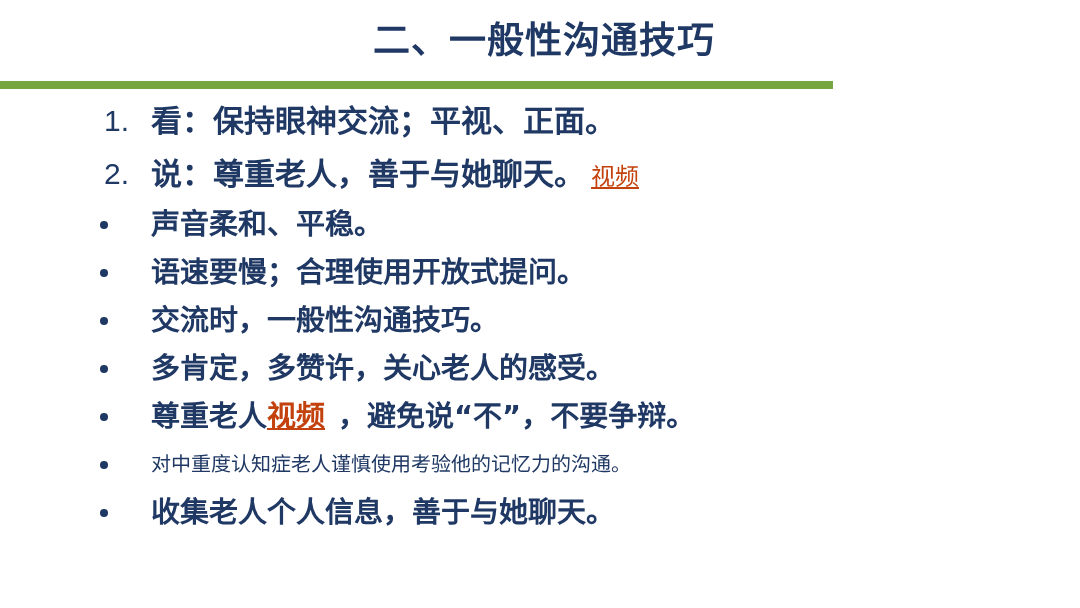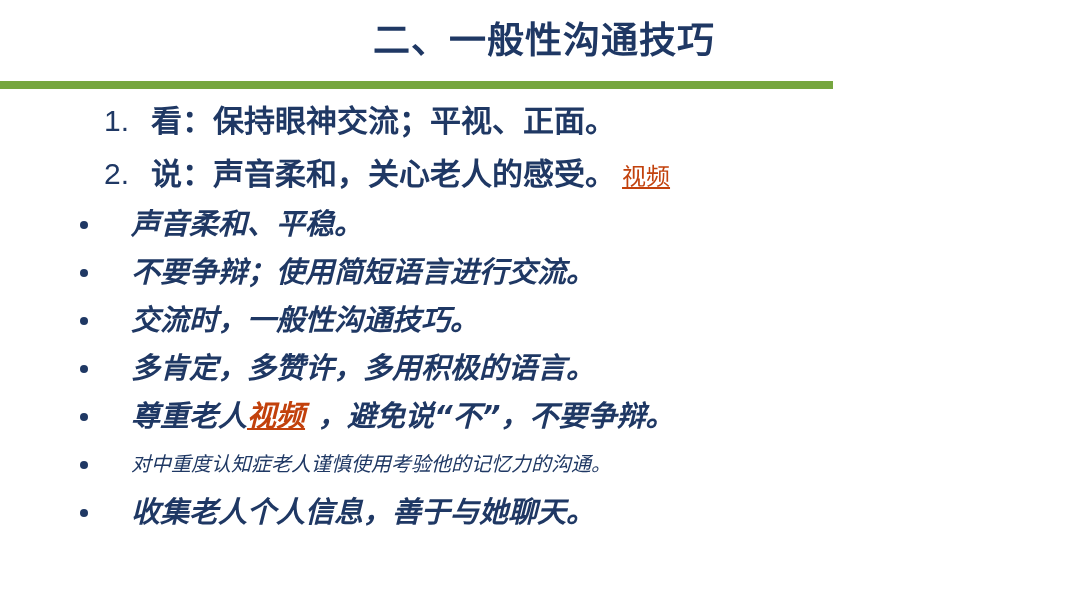--- a/index.html
+++ b/index.html
@@ -71,25 +71,24 @@
   }
   .line.numbered .num {
     font-size: 30px;
     font-weight: 400;
     margin-right: 9px;
     font-family: "Liberation Sans", sans-serif;
   }
 
   
   .line.bullet {
-    padding-left: 80px;
+    padding-left: 100px;
     font-size: 29px;
     line-height: 38px;
     font-weight: 700;
-    font-style: italic;
   }
   .line.bullet .dot {
     display: inline-block;
     width: 8px;
     height: 8px;
     border-radius: 50%;
     background: #1F3864;
     margin-right: 30px;
     flex: 0 0 auto;
     position: relative;
@@ -135,42 +134,42 @@
 
   <div class="body-list">
 
     <div class="line numbered">
       <span class="num">1.</span>
       <span class="txt">看：保持眼神交流；平视、正面。</span>
     </div>
 
     <div class="line numbered">
       <span class="num">2.</span>
-      <span class="txt">说：声音柔和，关心老人的感受。</span>
+      <span class="txt">说：尊重老人，善于与她聊天。</span>
       <span class="vlink trailing">视频</span>
     </div>
 
     <div class="line bullet">
       <span class="dot"></span>
       <span class="txt">声音柔和、平稳。</span>
     </div>
 
     <div class="line bullet">
       <span class="dot"></span>
-      <span class="txt">不要争辩；使用简短语言进行交流。</span>
+      <span class="txt">语速要慢；合理使用开放式提问。</span>
     </div>
 
     <div class="line bullet">
       <span class="dot"></span>
       <span class="txt">交流时，一般性沟通技巧。</span>
     </div>
 
     <div class="line bullet">
       <span class="dot"></span>
-      <span class="txt">多肯定，多赞许，多用积极的语言。</span>
+      <span class="txt">多肯定，多赞许，关心老人的感受。</span>
     </div>
 
     <div class="line bullet">
       <span class="dot"></span>
       <span class="txt">尊重老人</span>
         <span class="vlink inline">视频</span>
         <span class="txt">，避免说“不”，不要争辩。</span>
     </div>
 
     <div class="line bullet light">

